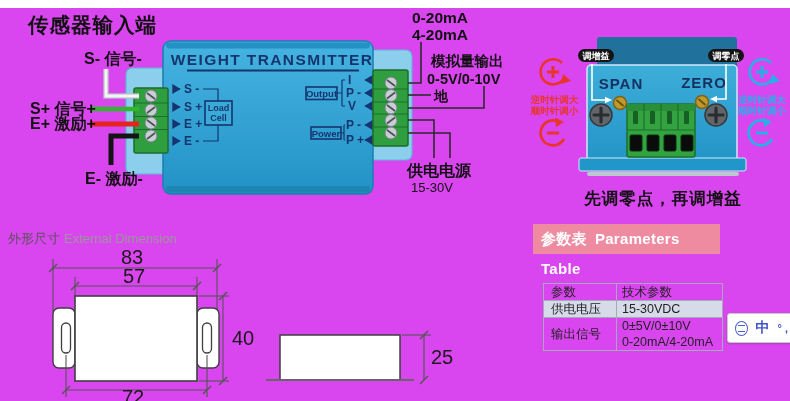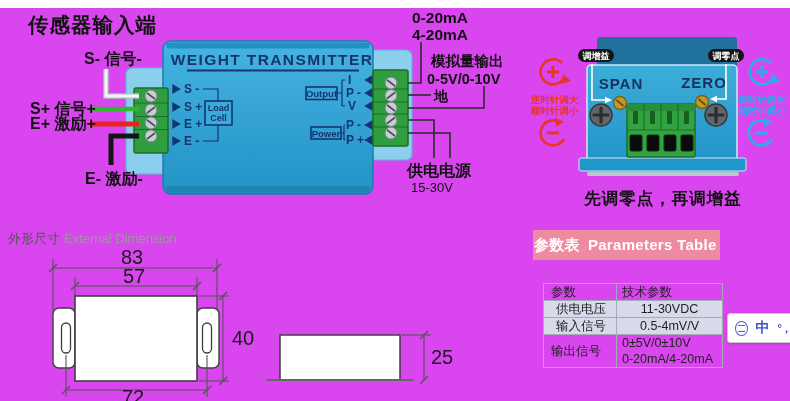--- a/index.html
+++ b/index.html
@@ -3,28 +3,28 @@
 <meta charset="utf-8">
 <style>
   html,body { margin:0; padding:0; background:#fff; }
   body { font-family:"Liberation Sans","DejaVu Sans",sans-serif; }
   #canvas { position:relative; width:790px; height:401px; background:#d946ef; overflow:hidden;margin-top:8px; }
   svg { position:absolute; }
   svg text { font-family:"Liberation Sans","DejaVu Sans",sans-serif; }
 
   
   .params { position:absolute; left:530px; top:215px; width:260px; height:186px; }
-  .params-header { position:absolute; left:3px; top:7px; width:187px; height:30px; background:#ee8ba0;
-     color:#fff; font-size:15px; font-weight:bold; line-height:30px; padding-left:1px; box-sizing:border-box; letter-spacing:.3px; }
+  .params-header { position:absolute; left:3px; top:1px; width:187px; height:30px; background:#ee8ba0;
+     color:#fff; font-size:15px; font-weight:bold; line-height:30px; padding-left:8px; box-sizing:border-box; letter-spacing:.3px; }
   .params-header .en { margin-left:8px; }
   .params table { position:absolute; left:13px; top:60px; width:180px; border-collapse:collapse;
      font-size:12.5px; color:#222; table-layout:fixed; }
   .params td { border:1px solid #a5aabb; padding:0 5px; height:16px; line-height:15px; white-space:nowrap; }
   .params td.c1 { width:60px; padding-left:7px; }
-  .params tr.shade td { background:#d7dbe9;text-align:center; }
+  .params tr.shade td { background:#d7dbe9; }
   .params .two-line div { line-height:16px; }
 
   
   .ime { position:absolute; left:727px; top:305px; width:72px; height:30px; background:#fff;
      border:1px solid #c9c9c9; border-radius:3px; box-shadow:0 1px 2px rgba(0,0,0,.18);
      display:flex; align-items:center; gap:8px; padding:0 7px; box-sizing:border-box; }
   .ime-logo { width:15px; height:15px; border:1.6px solid #4a5fd0; border-radius:50%; box-sizing:border-box;
      display:flex; align-items:center; justify-content:center; }
   .ime-logo i { display:block; width:7px; height:5px; border-top:1.4px solid #4a5fd0; border-bottom:1.4px solid #4a5fd0; }
   .ime-lang { color:#4053cd; font-weight:bold; font-size:14px; }
@@ -349,25 +349,21 @@
       <span>参数表</span><span class="en">Parameters Table</span>
     </div>
     <table>
       <tbody>
           <tr>
         <td class="c1">参数</td>
         <td>技术参数</td>
       </tr>
       <tr class="shade">
         <td class="c1">供电电压</td>
-        <td>11-30VDC</td>
-      </tr>
-      <tr class="shade">
-        <td class="c1">输入信号</td>
-        <td>0.5-4mV/V</td>
+        <td>15-30VDC</td>
       </tr>
       <tr>
         <td class="c1">输出信号</td>
         <td class="two-line">
           <div>0±5V/0±10V</div>
           <div>0-20mA/4-20mA</div>
         </td>
       </tr>
     </tbody>
       </table>

